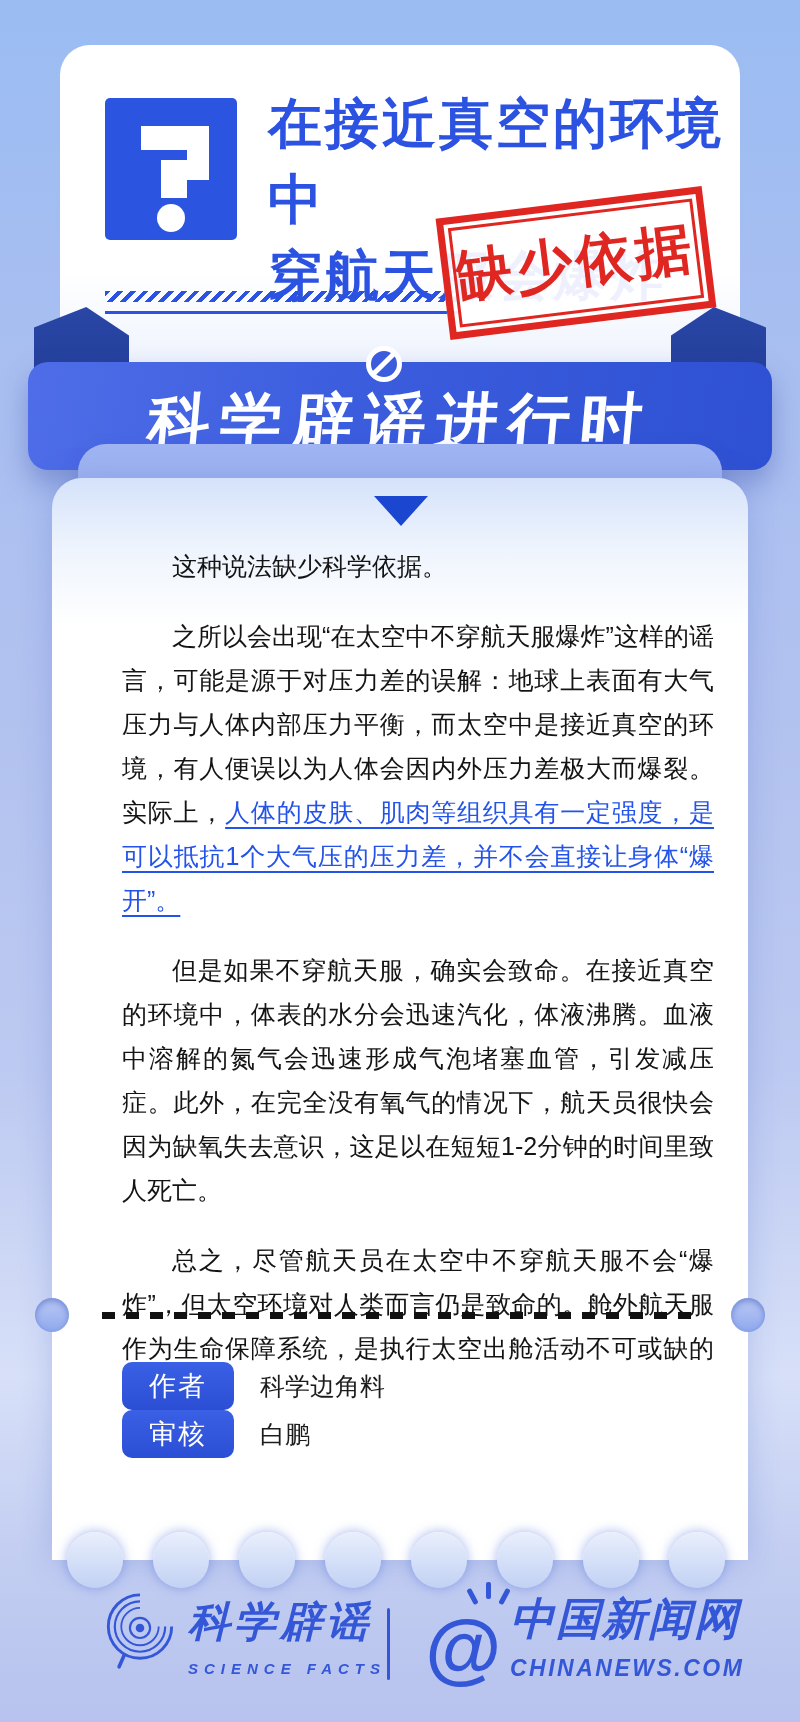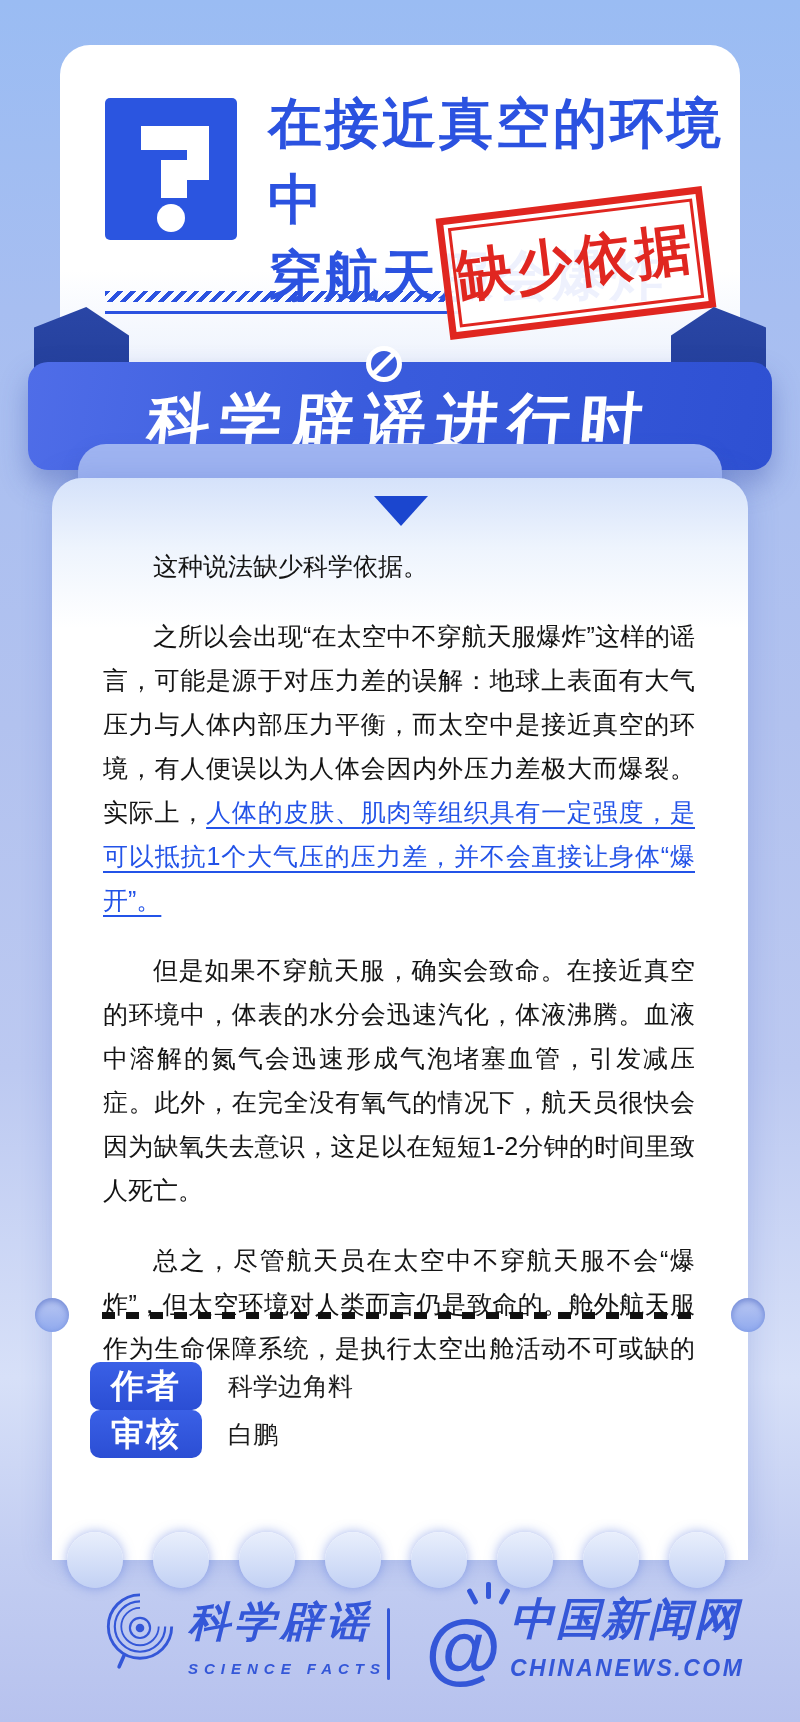--- a/index.html
+++ b/index.html
@@ -41,35 +41,35 @@
     transform:rotate(-45deg);}
   .lip{position:absolute;left:78px;top:444px;width:644px;height:70px;border-radius:28px;
     background:#9fb4f1;z-index:5;box-shadow:0 8px 18px rgba(60,85,190,.3);}
   
   .ccard{position:absolute;left:52px;top:478px;width:696px;height:1082px;z-index:6;
     border-radius:30px 30px 0 0;
     background:linear-gradient(180deg,#d5e2fa 0px,#eef4fd 70px,#ffffff 150px);
     box-shadow:0 0 30px rgba(70,100,200,.25);}
   .tri{position:absolute;left:322px;top:18px;width:0;height:0;
     border-left:27px solid transparent;border-right:27px solid transparent;border-top:30px solid #1b46cf;}
-  .bodytext{position:absolute;left:51px;top:66px;width:592px;color:#141414;
+  .bodytext{position:absolute;left:70px;top:66px;width:592px;color:#141414;
     font-size:25px;line-height:44px;text-align:justify;}
   .bodytext p{margin:0 0 26px 0;text-indent:2em;}
   .ilink{color:#2353e8;text-decoration:underline;text-underline-offset:6px;text-decoration-thickness:2px;}
   .dashes{position:absolute;left:50px;top:834px;width:600px;height:7px;
     background:repeating-linear-gradient(90deg,#111 0 13px,transparent 13px 24px);}
   .notch{position:absolute;width:34px;height:34px;border-radius:50%;top:820px;
     background:linear-gradient(180deg,#bcc9f3,#8fa9ee);box-shadow:inset 0 3px 6px rgba(55,85,190,.55);}
   .notch.l{left:-17px;}
   .notch.r{right:-17px;}
   .credit{position:absolute;left:38px;display:flex;align-items:center;}
   .credit.author{top:884px;}
   .credit.reviewer{top:932px;text-align:center;}
   .badge{width:112px;height:48px;border-radius:10px;background:linear-gradient(180deg,#3a60e6,#2b4ed4);
-    color:#ffffff;font-size:33px;font-weight:bold;letter-spacing:2px;display:flex;align-items:center;justify-content:center;flex:0 0 auto;}
+    color:#ffffff;font-size:27px;font-weight:normal;letter-spacing:2px;display:flex;align-items:center;justify-content:center;flex:0 0 auto;margin-left:32px;}
   .cval{margin-left:26px;color:#1c1c1c;font-size:25px;line-height:36px;}
   
   .dome{position:absolute;width:56px;height:56px;border-radius:50%;top:1532px;z-index:7;
     background:linear-gradient(180deg,#e9effc,#c2d1f4);box-shadow:0 0 12px rgba(86,116,220,.55);}
   
   .footer{position:absolute;left:0;top:1560px;width:800px;height:162px;z-index:6;color:#3457d8;font-style:italic;}
   .sf-logo{position:absolute;left:104px;top:30px;display:flex;align-items:center;}
   .sf-text{margin-left:12px;}
   .sf-cn{font-size:42px;font-weight:900;letter-spacing:4px;white-space:nowrap;}
   .sf-en{font-size:15px;font-weight:bold;letter-spacing:6px;margin-top:10px;white-space:nowrap;}

